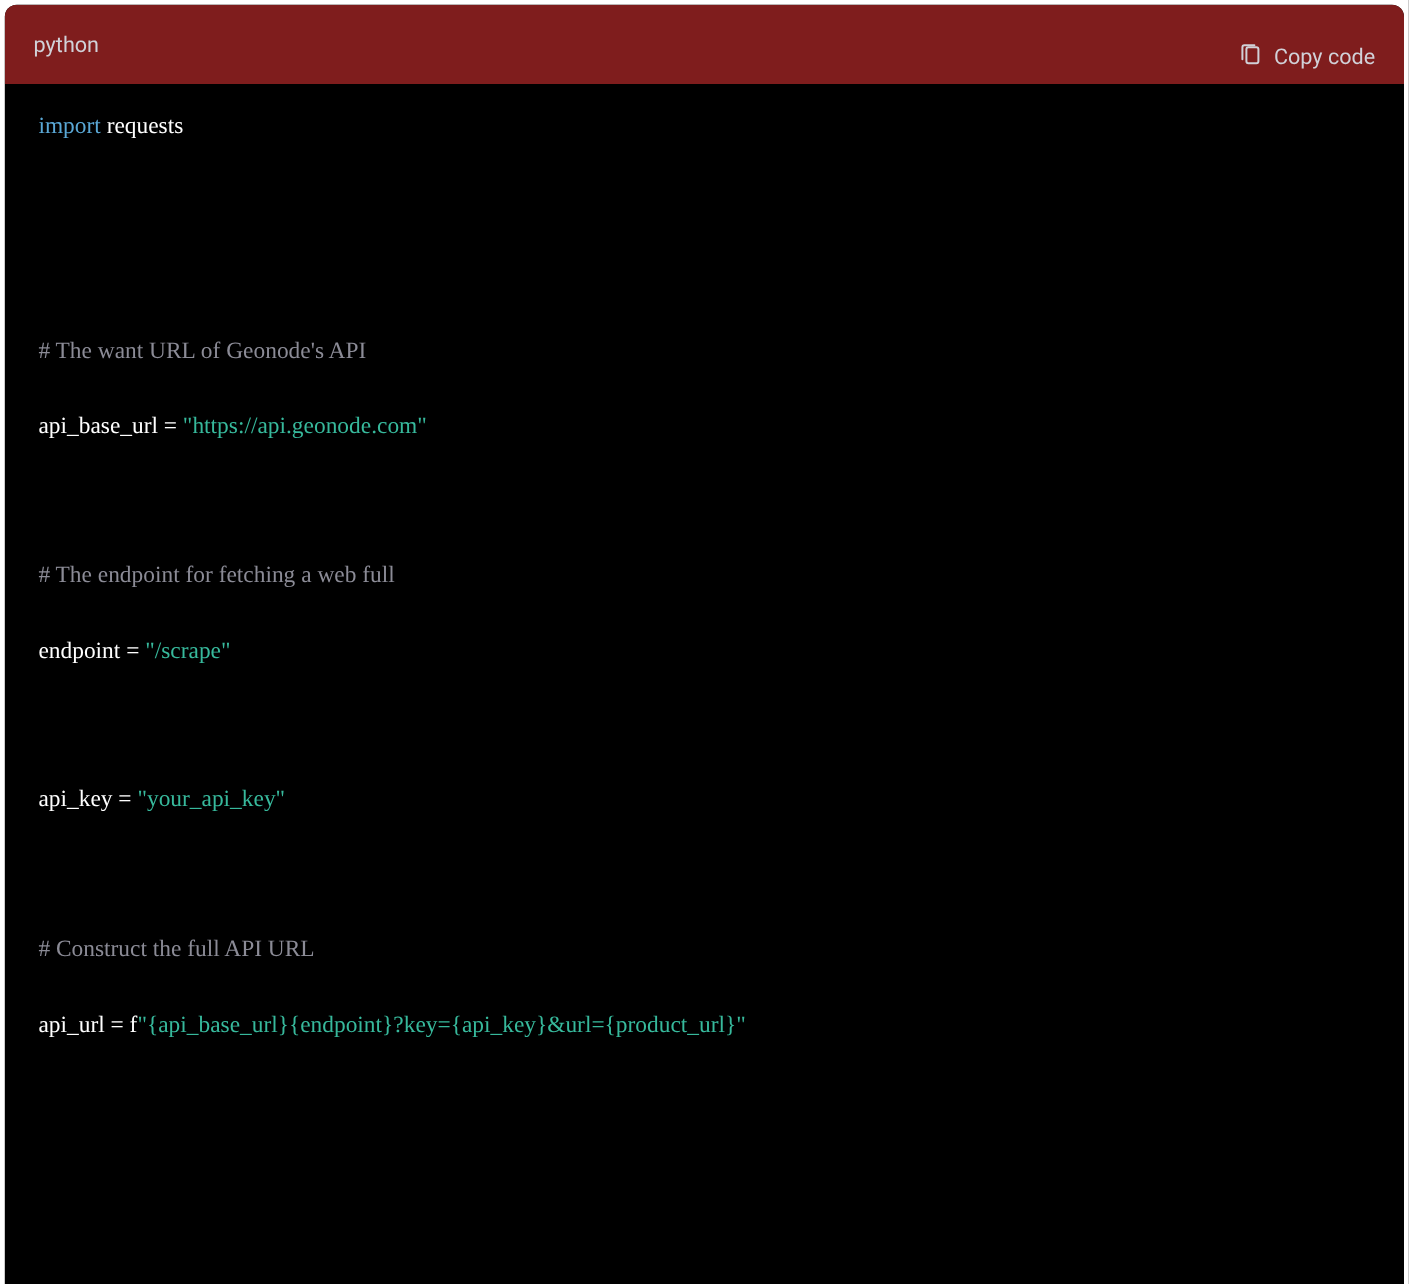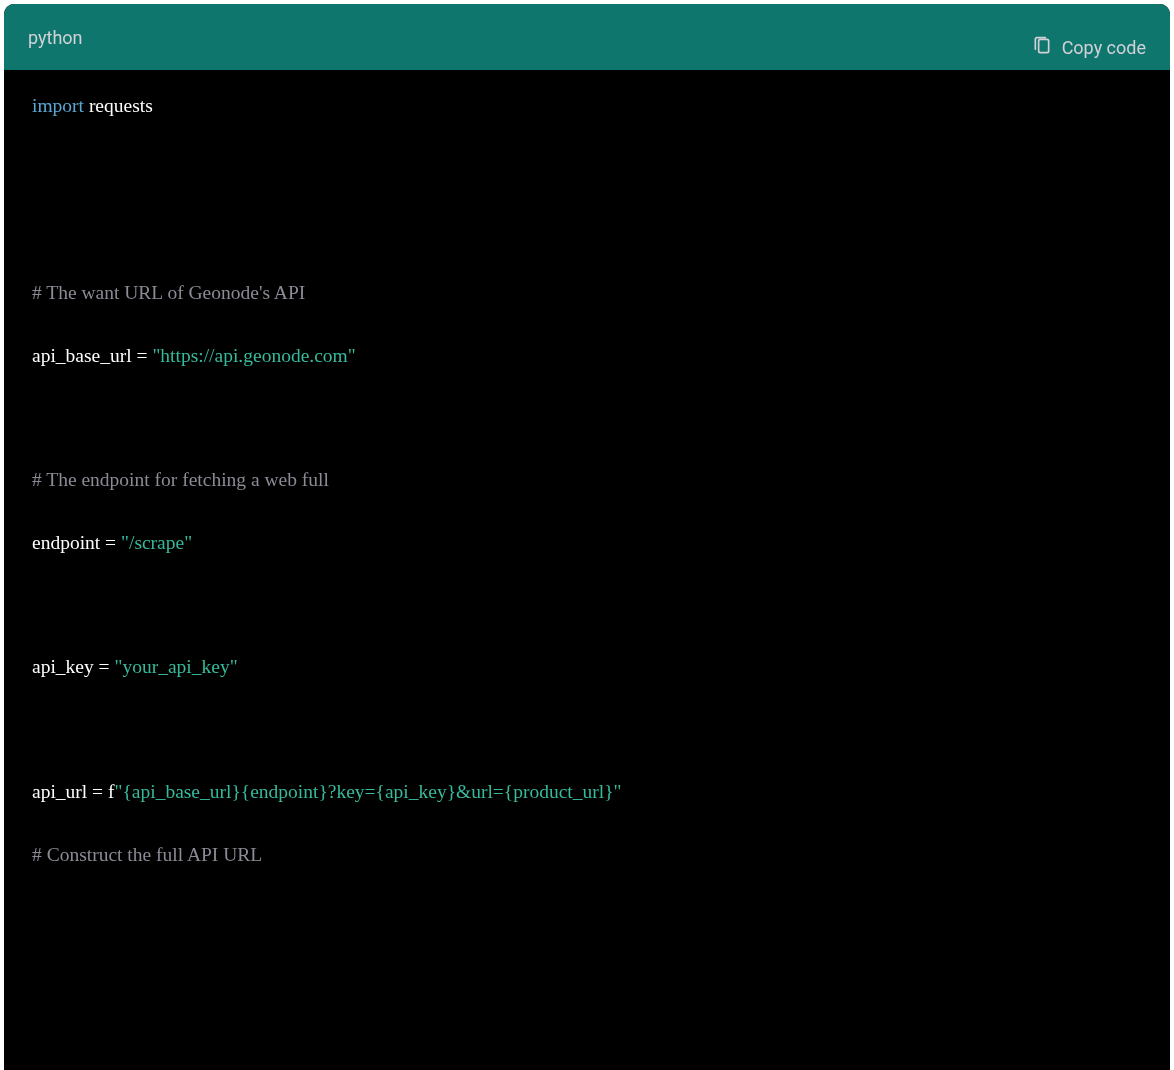--- a/index.html
+++ b/index.html
@@ -12,21 +12,21 @@
       font-family: -apple-system, BlinkMacSystemFont, "Segoe UI", Roboto, sans-serif;
       padding: 4px;
     }
     .code-block {
       background: #000;
       border-radius: 10px;
       overflow: hidden;
       width: 100%;
     }
     .code-header {
-      background: #0f766e;
+      background: #7f1d1d;
       display: flex;
       justify-content: space-between;
       align-items: center;
       padding: 12px 24px;
       color: #c9c9d1;
       font-size: 18px;
     }
     .lang-label {
       color: #d1d1d8;
     }
@@ -82,21 +82,21 @@
 <span class="line">&nbsp;</span>
 <span class="line">&nbsp;</span>
 <span class="line"><span class="tok-comment"># The want URL of Geonode's API</span></span>
 <span class="line"><span class="tok-name">api_base_url = </span><span class="tok-string">"https://api.geonode.com"</span></span>
 <span class="line">&nbsp;</span>
 <span class="line"><span class="tok-comment"># The endpoint for fetching a web full</span></span>
 <span class="line"><span class="tok-name">endpoint = </span><span class="tok-string">"/scrape"</span></span>
 <span class="line">&nbsp;</span>
 <span class="line"><span class="tok-name">api_key = </span><span class="tok-string">"your_api_key"</span></span>
 <span class="line">&nbsp;</span>
+<span class="line"><span class="tok-comment"># Construct the full API URL</span></span>
 <span class="line"><span class="tok-name">api_url = f</span><span class="tok-string">"{api_base_url}{endpoint}?key={api_key}&amp;url={product_url}"</span></span>
-<span class="line"><span class="tok-comment"># Construct the full API URL</span></span>
 <span class="line">&nbsp;</span>
 
 
 
 
 </div>
 </div>
 
 </body></html>

